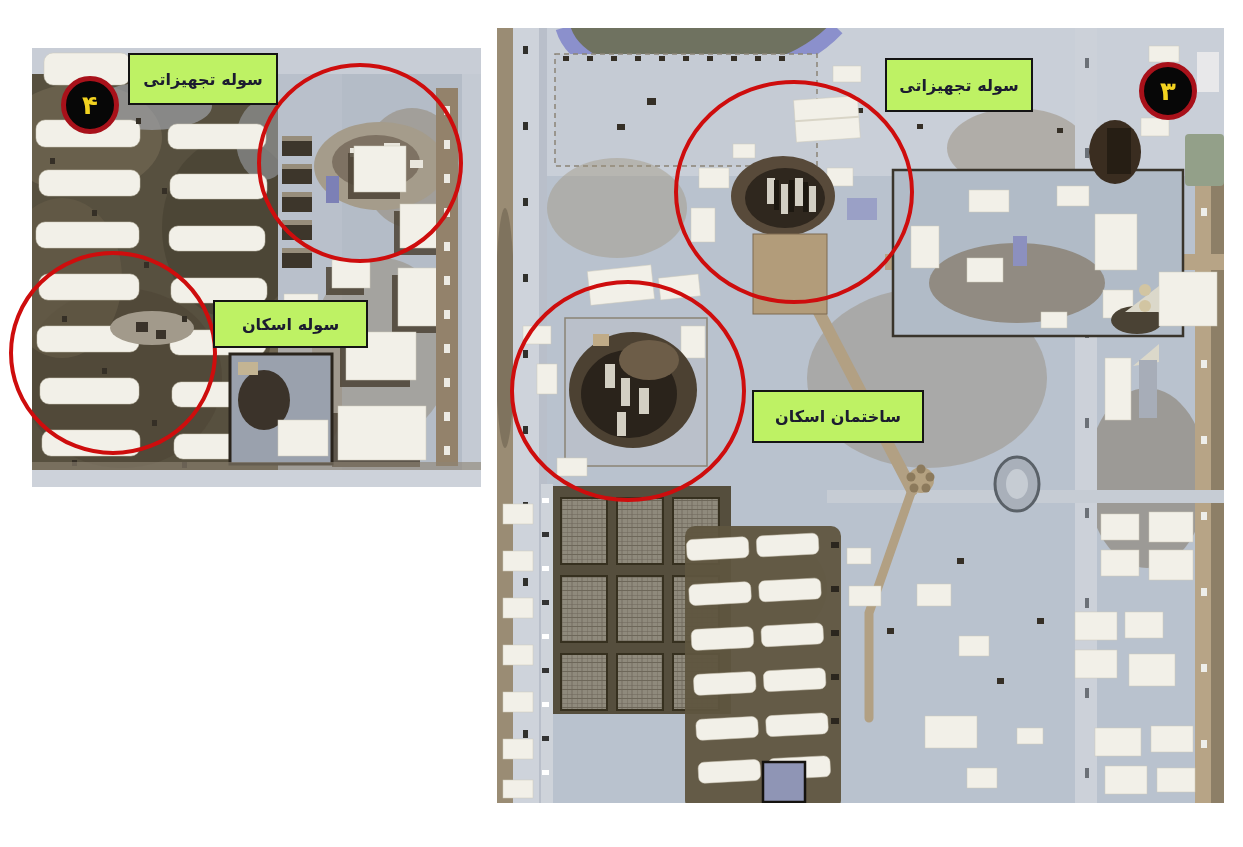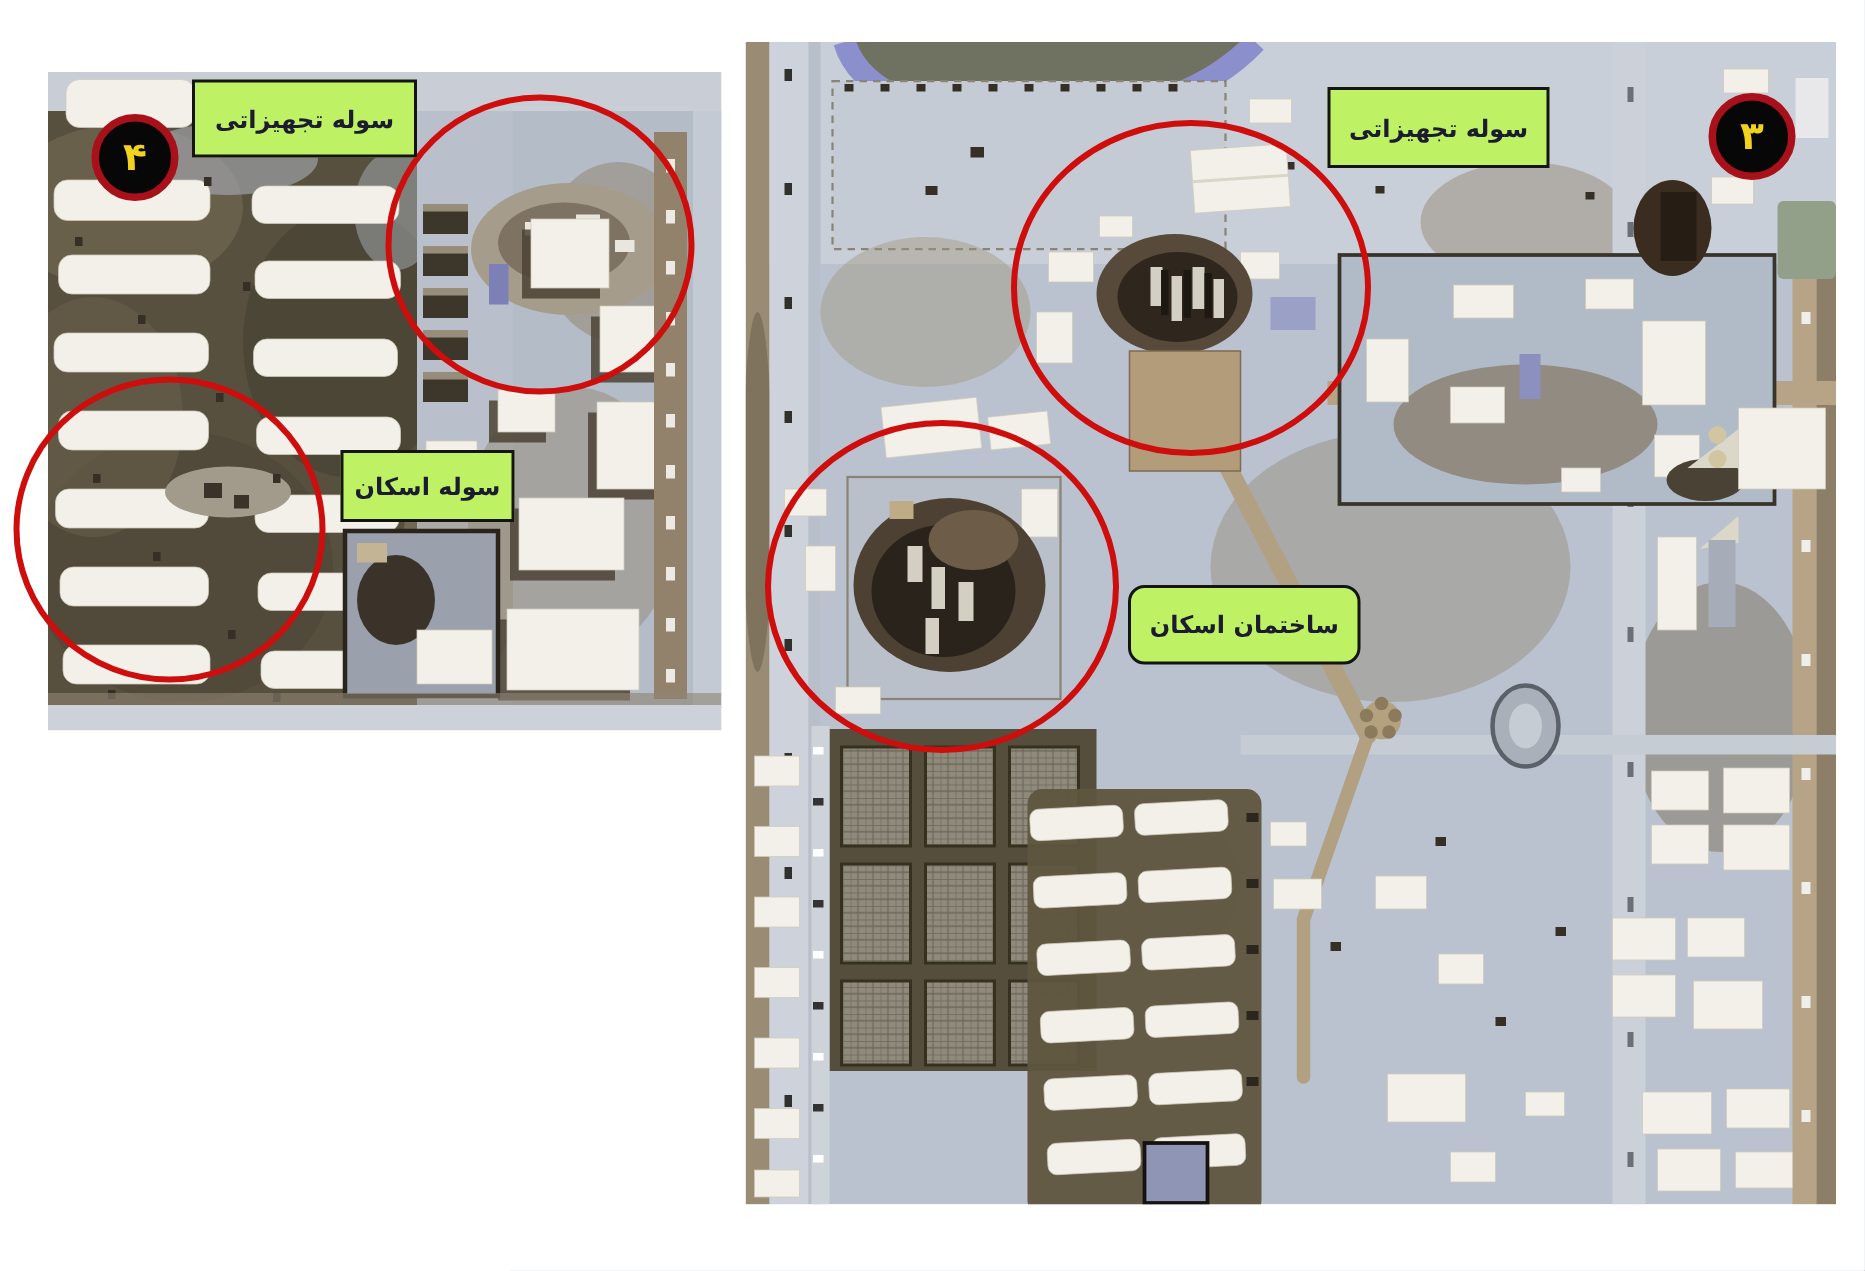--- a/index.html
+++ b/index.html
@@ -10,23 +10,23 @@
   .panel-right{left:497px;top:28px;width:727px;height:775px;}
   .panel svg{display:block;}
   
   .annot{position:absolute;left:0;top:0;width:1243px;height:847px;pointer-events:none;}
   
   .ylabel{position:absolute;background:#bef264;border:2px solid #141414;
           display:flex;align-items:center;justify-content:center;
           color:#1c1c30;font-weight:bold;font-size:16px;white-space:nowrap;
           box-sizing:border-box;z-index:30;}
   .ylabel-l1{left:128px;top:53px;width:150px;height:52px;}
-  .ylabel-l2{left:227px;top:300px;width:116px;height:48px;}
+  .ylabel-l2{left:213px;top:300px;width:155px;height:48px;}
   .ylabel-r1{left:885px;top:58px;width:148px;height:54px;}
-  .ylabel-r2{left:752px;top:390px;width:155px;height:53px;border-radius:11px;}
+  .ylabel-r2{left:752px;top:390px;width:172px;height:53px;}
   
   .badge{position:absolute;width:48px;height:48px;border-radius:50%;
          background:#070707;border:5px solid #a8111a;z-index:30;
          display:flex;align-items:center;justify-content:center;
          color:#f2d220;font-size:26px;font-weight:bold;line-height:1;}
   .badge-4{left:61px;top:76px;}
   .badge-3{left:1139px;top:62px;}
   
   svg .b{fill:#f2f0e8;stroke:#cfcabb;stroke-width:.5;}
   svg .d{fill:#352f26;}

